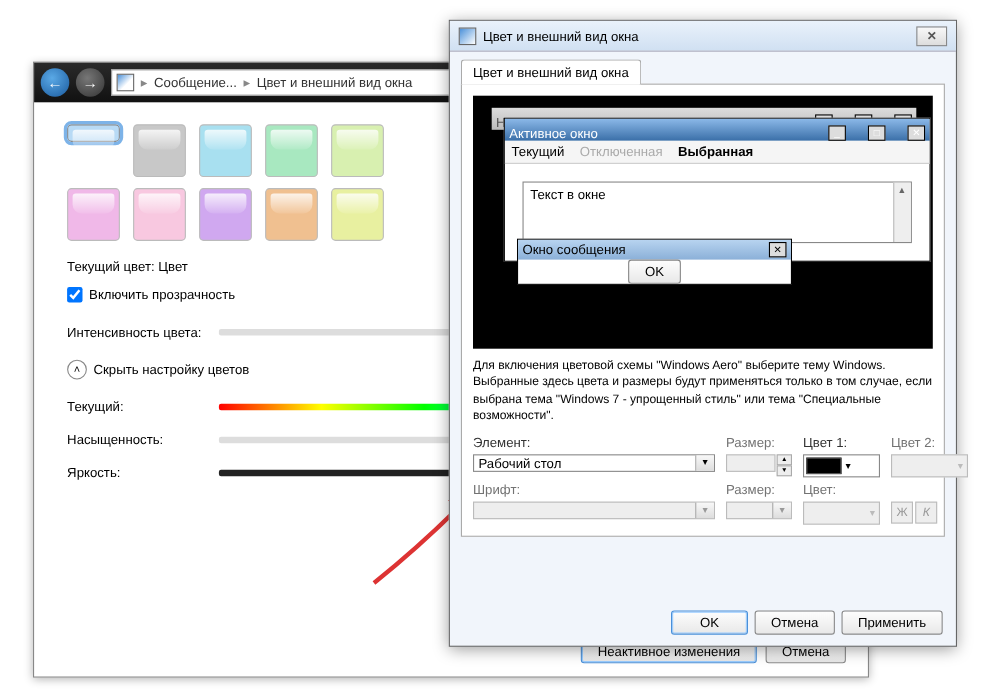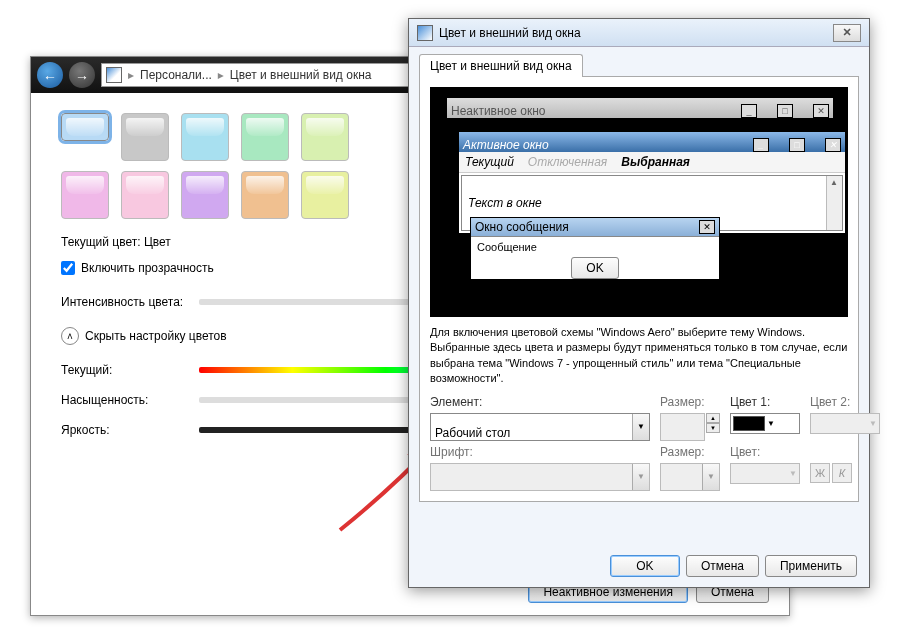--- a/index.html
+++ b/index.html
@@ -41,41 +41,41 @@
 .fg-title { height: 28px; background: linear-gradient(#eaf2fb,#d0e0f2); display: flex; align-items: center; padding: 0 8px; gap: 6px; border-bottom: 1px solid #aab; }
 .fg-title .ticon { width: 16px; height: 16px; background: linear-gradient(135deg,#4a90d9,#fff); border: 1px solid #666; }
 .fg-title .t { flex: 1; }
 .close-box { width: 28px; height: 18px; border: 1px solid #888; background: linear-gradient(#f8f8f8,#ddd); display: flex; align-items: center; justify-content: center; font-size: 11px; font-weight: bold; color: #555; }
 .fg-body { padding: 6px 10px 10px; }
 .tab { display: inline-block; padding: 4px 10px; background: #fff; border: 1px solid #aaa; border-bottom: none; border-radius: 3px 3px 0 0; position: relative; top: 1px; }
 .tab-content { border: 1px solid #aaa; background: #fff; padding: 10px; }
 .preview { height: 230px; background: #000; padding: 10px; position: relative; }
 .pwin { position: absolute; background: #fff; border: 1px solid #000; }
 .pwin.inactive { left: 16px; top: 10px; width: 388px; }
-.pwin.active { left: 28px; top: 44px; width: 388px; font-style: italic; }
+.pwin.active { left: 28px; top: 20px; width: 388px; }
 .ptitle { height: 20px; display: flex; align-items: flex-end; padding: 0 4px; gap: 20px; font-size: 11px; }
 .ptitle.grey { background: linear-gradient(#ddd,#bbb); color: #555; }
 .ptitle.blue { background: linear-gradient(#8bb8e8,#3a6fa8); color: #fff; }
 .ptitle .sp { flex: 1; }
 .wbtn { width: 16px; height: 14px; border: 1px solid #000; background: #ddd; font-size: 9px; display: flex; align-items: center; justify-content: center; }
 .menubar { display: flex; gap: 14px; padding: 3px 6px; font-size: 11px; background: #f5f5f5; border-bottom: 1px solid #ccc; }
 .menubar .dis { color: #aaa; }
-.textarea { padding: 20px 6px; height: 56px; border: 1px solid #888; margin: 2px; background: #fff; font-size: 11px; position: relative; }
+.textarea { padding: 4px 6px; height: 56px; border: 1px solid #888; margin: 16px; background: #fff; font-size: 11px; position: relative; }
 .textarea .sb { position: absolute; right: 0; top: 0; bottom: 0; width: 16px; background: #eee; border-left: 1px solid #bbb; }
 .textarea .sb::before { content: "▲"; position: absolute; top: 2px; left: 3px; font-size: 8px; color: #666; }
 .msgbox { position: absolute; left: 40px; top: 130px; width: 250px; background: #fff; border: 1px solid #000; }
 .msgbox .mtitle { background: linear-gradient(#b8d4f0,#8bb0d8); padding: 2px 4px; font-size: 11px; display: flex; }
 .msgbox .mtitle .sp { flex: 1; }
 .msgbox .mbody { padding: 4px 6px; font-size: 11px; background: #fff; border-top: 1px solid #888; }
 .msgbox .mfoot { text-align: center; padding: 4px; }
 .desc { font-size: 11px; margin: 8px 0; line-height: 1.4; }
 .form-grid { display: grid; grid-template-columns: 220px 60px 70px 70px; gap: 4px 10px; font-size: 11px; }
 .form-grid .lbl { color: #333; }
 .form-grid .lbl.dis { color: #737373; }
-.sel { border: 1px solid #888; height: 28px; display: flex; align-items: flex-end; padding: 0 4px; background: #fff; position: relative; }
+.sel { border: 1px solid #888; height: 16px; display: flex; align-items: flex-start; padding: 0 4px; background: #fff; position: relative; }
 .sel.dis { background: #eee; color: #999; border-color: #bbb; }
 .sel .arr { position: absolute; right: 0; top: 0; bottom: 0; width: 17px; border-left: 1px solid #aaa; background: linear-gradient(#f8f8f8,#ddd); display: flex; align-items: center; justify-content: center; font-size: 8px; }
 .colorbox { border: 1px solid #888; height: 21px; display: flex; align-items: center; padding: 2px; gap: 2px; }
 .colorbox .sw { width: 32px; height: 15px; background: #000; border: 1px solid #555; }
 .colorbox.dis { background: #eee; border-color: #bbb; }
 .spin { display: flex; flex-direction: column; width: 14px; }
 .spin div { height: 10px; border: 1px solid #aaa; background: #eee; font-size: 6px; text-align: center; line-height: 8px; }
 .bi { display: inline-flex; gap: 2px; }
 .bi .b { width: 20px; height: 20px; border: 1px solid #bbb; background: #eee; text-align: center; font-size: 11px; line-height: 18px; color: #999; }
 .fg-footer { position: absolute; bottom: 10px; right: 12px; display: flex; gap: 6px; }
@@ -86,21 +86,21 @@
 </head>
 <body>
 
 <div class="bg-window">
   <div class="bg-header">
     <div class="nav-btn">←</div>
     <div class="nav-btn fwd">→</div>
     <div class="addr">
       <div class="pic"></div>
       <span class="sep">▸</span>
-      <span>Персонали...</span>
+      <span>Сообщение...</span>
       <span class="sep">▸</span>
       <span>Цвет и внешний вид окна</span>
     </div>
   </div>
   <div class="bg-body">
     <div class="swatch-row">
       <div class="swatch sel" style="background:#b8daf5"></div>
       <div class="swatch" style="background:#c8c8c8"></div>
       <div class="swatch" style="background:#a8e0f0"></div>
       <div class="swatch" style="background:#a8e8c0"></div>
@@ -201,21 +201,20 @@
             <span>Текст в окне</span>
             <div class="sb"></div>
           </div>
         </div>
         <div class="msgbox">
           <div class="mtitle">
               <span>Окно сообщения</span>
               <span class="sp"></span>
               <div class="wbtn">✕</div>
             </div>
-          <div class="mbody">Сообщение</div>
           <div class="mfoot"><span class="btn" style="min-width:60px">OK</span></div>
         </div>
       </div>
       <div class="desc">Для включения цветовой схемы "Windows Aero" выберите тему Windows. Выбранные здесь цвета и размеры будут применяться только в том случае, если выбрана тема "Windows 7 - упрощенный стиль" или тема "Специальные возможности".</div>
       <div class="form-grid">
         <span class="lbl">Элемент:</span>
         <span class="lbl dis">Размер:</span>
         <span class="lbl">Цвет 1:</span>
         <span class="lbl dis">Цвет 2:</span>
 

